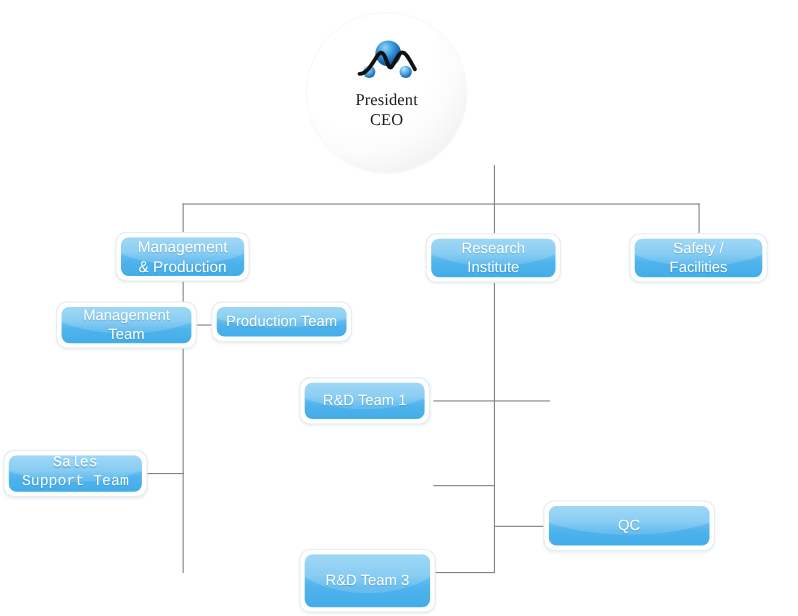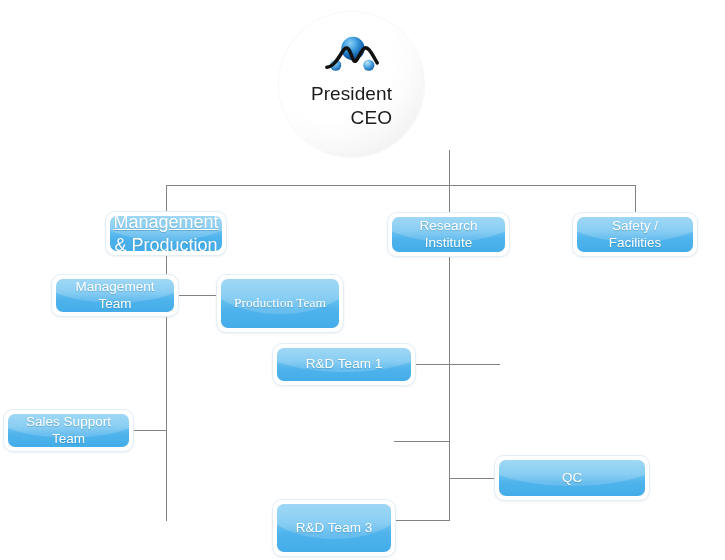--- a/index.html
+++ b/index.html
@@ -48,25 +48,26 @@
   }
   .ceo-logo {
     width: 56px;
     height: 42px;
     display: block;
   }
   .ceo-label {
     margin-top: 6px;
     text-align: center;
     color: #1b1b1b;
-    font-size: 19px;
+    font-size: 15px;
     line-height: 1.24;
     letter-spacing: 0.1px;
-  }
-  .ceo-label .l2 { display: block; text-align: right; }
+    font-family: Liberation Serif, serif;
+  }
+  .ceo-label .l2 { display: block; }
 
   
   .node {
     position: absolute;
     z-index: 3;
     box-sizing: border-box;
     border-radius: 10px;
     background: #ffffff;
     border: 1px solid #e3eef6;
     padding: 4px;
@@ -99,21 +100,21 @@
     position: relative;
     z-index: 2;
     color: #ffffff;
     font-size: 13.5px;
     line-height: 1.25;
     text-align: center;
     white-space: pre-line;
     padding: 0 8px;
     text-shadow: 0 1px 1px rgba(30,90,130,0.30);
   }
-  .node.two-line .node-label { font-size: 18px; text-decoration: underline; }
+  .node.two-line .node-label { font-size: 14px; }
 </style>
 </head>
 <body>
 
 <div id="chart">
 
   <div class="line v" style="left:449px; top:150px;  height:36px;"></div>
   <div class="line h" style="left:166px; top:185px;  width:470px;"></div>
   <div class="line v" style="left:166px; top:185px;  height:27px;"></div>
   <div class="line v" style="left:449px; top:185px;  height:27px;"></div>
@@ -173,33 +174,33 @@
       <span class="node-label">Research Institute</span>
     </div>
   </div>
 
   <div class="node" style="left:3px; top:274px; width:128px; height:43px;margin-left:48px;">
     <div class="node-inner">
       <span class="node-label">Management Team</span>
     </div>
   </div>
 
-  <div class="node" style="left:216px; top:274px; width:128px; height:59px;font-family:Liberation Serif, serif;">
+  <div class="node" style="left:192px; top:274px; width:128px; height:37px;">
     <div class="node-inner">
       <span class="node-label">Production Team</span>
     </div>
   </div>
 
-  <div class="node" style="left:3px; top:409px; width:131px; height:43px;">
+  <div class="node" style="left:3px; top:409px; width:131px; height:43px;font-family:Liberation Mono, monospace;">
     <div class="node-inner">
       <span class="node-label">Sales Support Team</span>
     </div>
   </div>
 
-  <div class="node" style="left:272px; top:343px; width:144px; height:43px;">
+  <div class="node" style="left:272px; top:343px; width:119px; height:43px;">
     <div class="node-inner">
       <span class="node-label">R&amp;D Team 1</span>
     </div>
   </div>
 
 
 
   <div class="node" style="left:494px; top:455px; width:156px; height:46px;">
     <div class="node-inner">
       <span class="node-label">QC</span>

